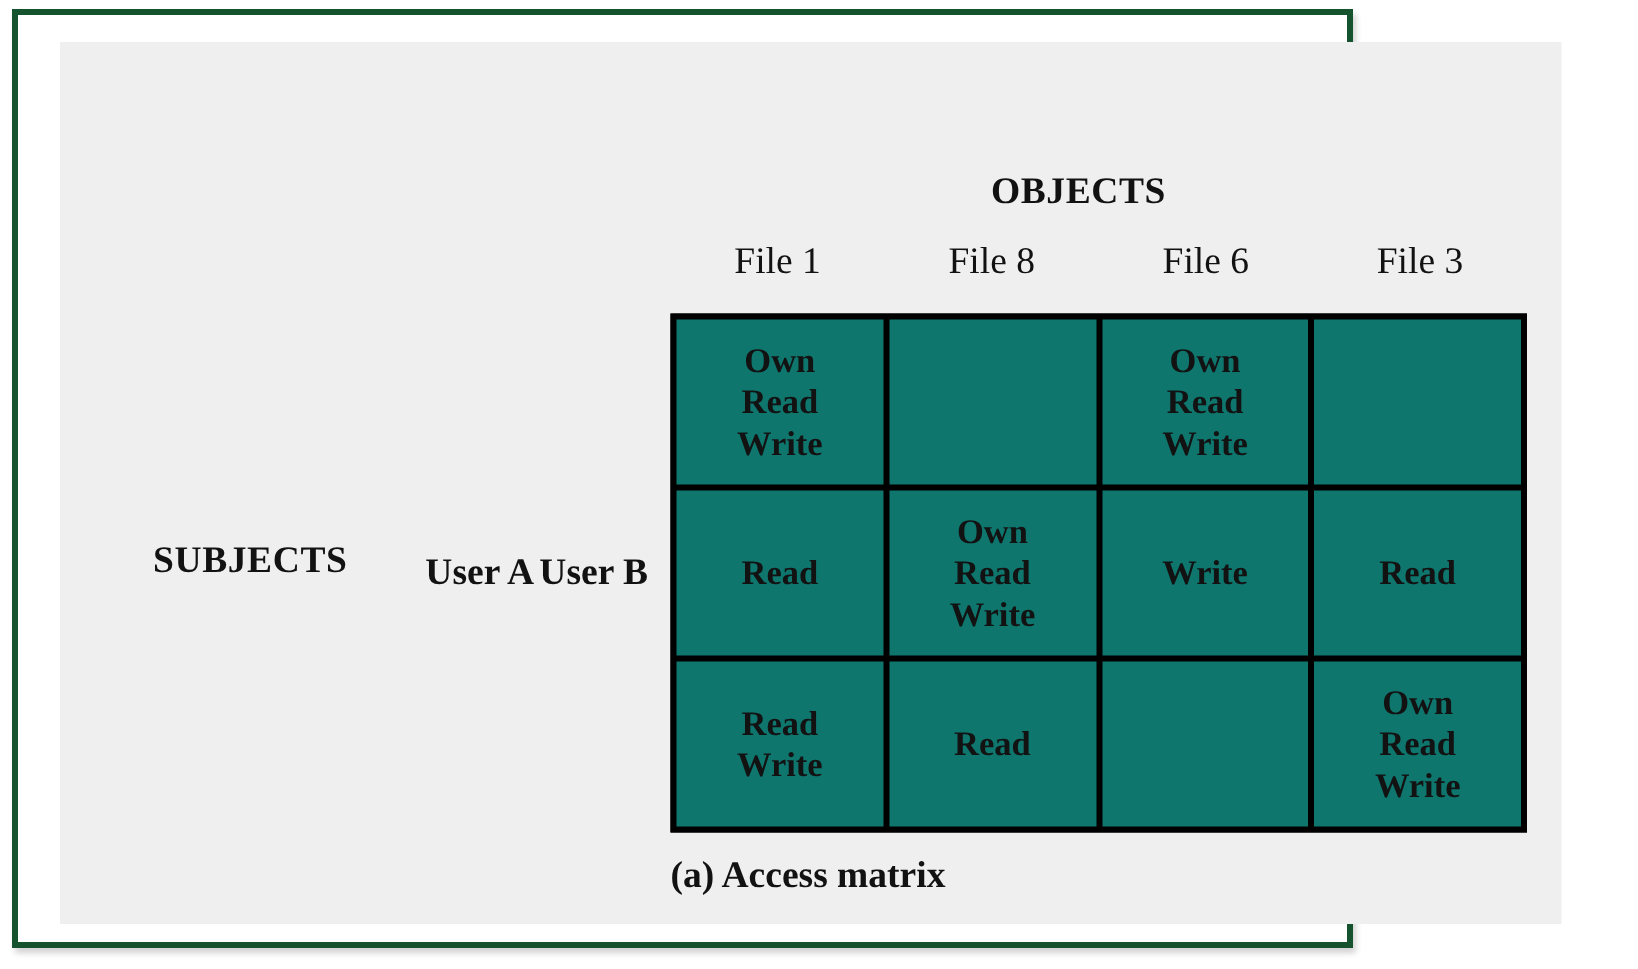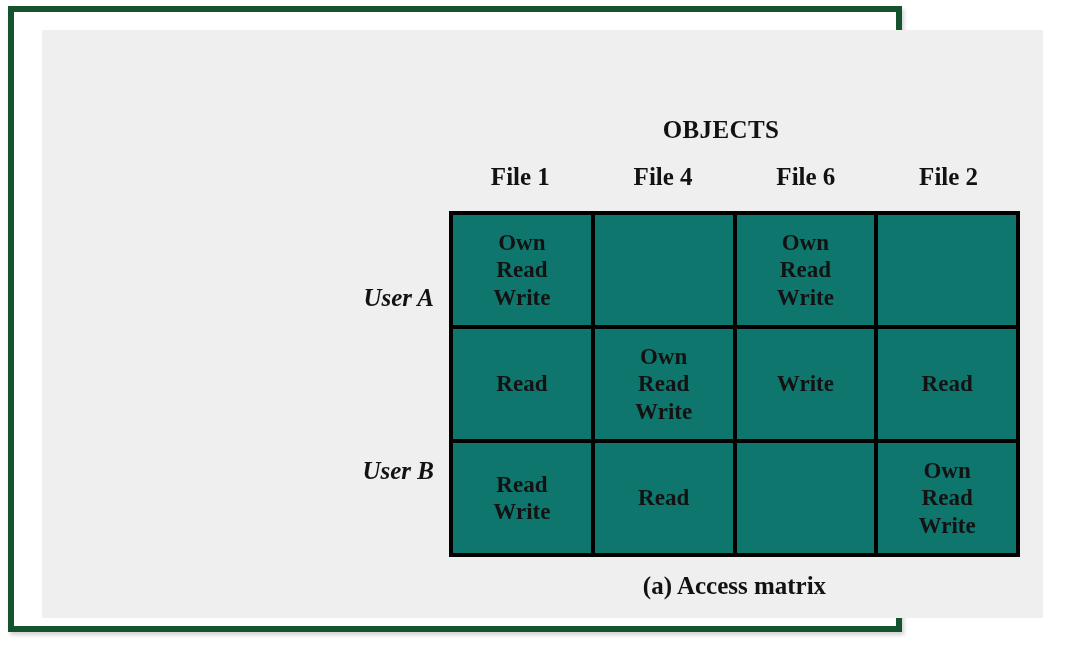--- a/index.html
+++ b/index.html
@@ -15,21 +15,21 @@
   }
 
   
   #figure-card {
     position: absolute;
     left: 8px;
     top: 6px;
     width: 894px;
     height: 626px;
     background: #ffffff;
-    border: 6px solid #14532d;
+    border: 4px solid #14532d;
     box-shadow: 2px 3px 4px rgba(0,0,0,0.18);
     box-sizing: border-box;
   }
 
   
   #figure-plate {
     position: absolute;
     left: 28px;
     top: 18px;
     width: 1001px;
@@ -55,21 +55,21 @@
     position: absolute;
     left: 407px;
     top: 133px;
     width: 571px;
     display: flex;
   }
   #column-headers .col-head {
     flex: 1 1 0;
     text-align: center;
     font-size: 25px;
-    font-weight: bold;
+    font-weight: normal;
     color: #121212;
   }
 
   
   #subjects-heading {
     position: absolute;
     left: 62px;
     top: 332px;
     font-size: 25px;
     font-weight: bold;
@@ -78,22 +78,20 @@
   }
 
   
   #row-labels {
     position: absolute;
     left: 240px;
     top: 181px;
     width: 152px;
     height: 346px;
     display: flex;
-    flex-direction: column;
-    font-style: italic;
   }
   #row-labels .row-head {
     flex: 1 1 0;
     display: flex;
     align-items: center;
     justify-content: flex-end;
     font-size: 25px;
     font-weight: bold;
     color: #121212;
   }
@@ -134,41 +132,41 @@
     line-height: 1.19;
     text-align: center;
   }
 
   
   #figure-caption {
     position: absolute;
     left: 407px;
     top: 542px;
     width: 571px;
-    text-align: center;
     font-size: 25px;
     font-weight: bold;
     color: #121212;
   }
 </style>
 </head>
 <body>
 
 <div id="figure-card">
   <div id="figure-plate">
 
     <div id="objects-heading">OBJECTS</div>
 
     <div id="column-headers">
         <div class="col-head">File 1</div>
-        <div class="col-head">File 4</div>
+        <div class="col-head">File 8</div>
         <div class="col-head">File 6</div>
-        <div class="col-head">File 2</div>
+        <div class="col-head">File 3</div>
       </div>
 
+    <div id="subjects-heading">SUBJECTS</div>
 
     <div id="row-labels">
         <div class="row-head">User A</div>
         <div class="row-head">User B</div>
       </div>
 
     <div id="access-matrix">
         <div class="matrix-row">
           <div class="matrix-cell">
             <div class="perm">Own</div>

